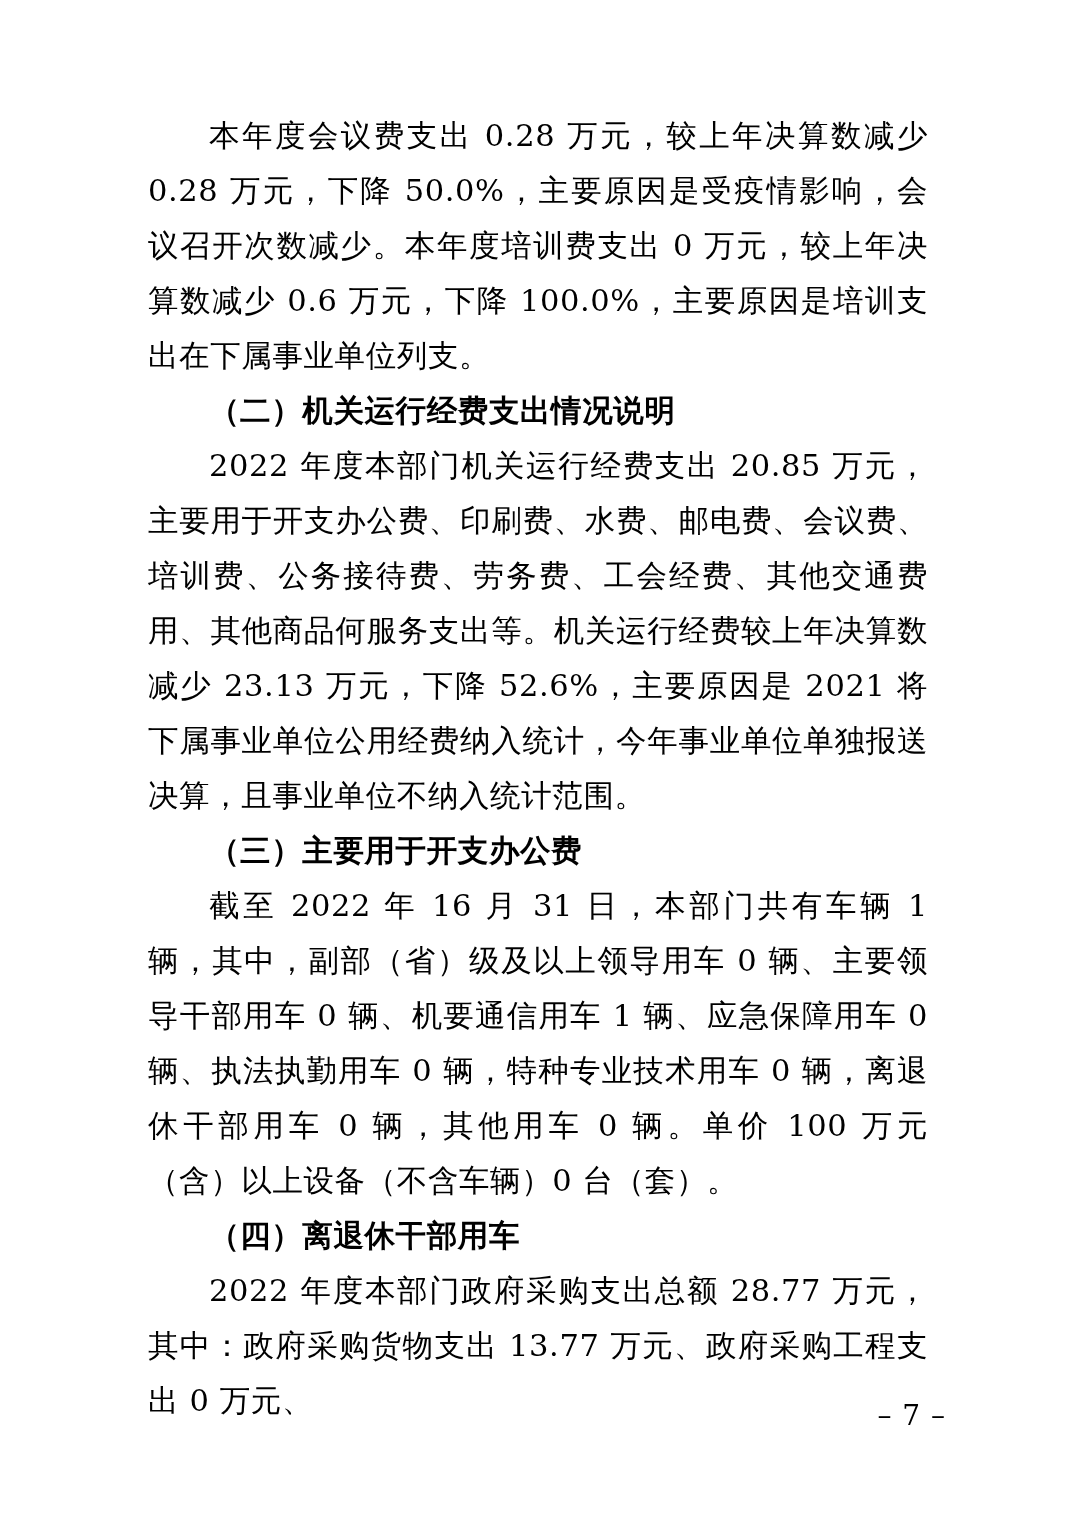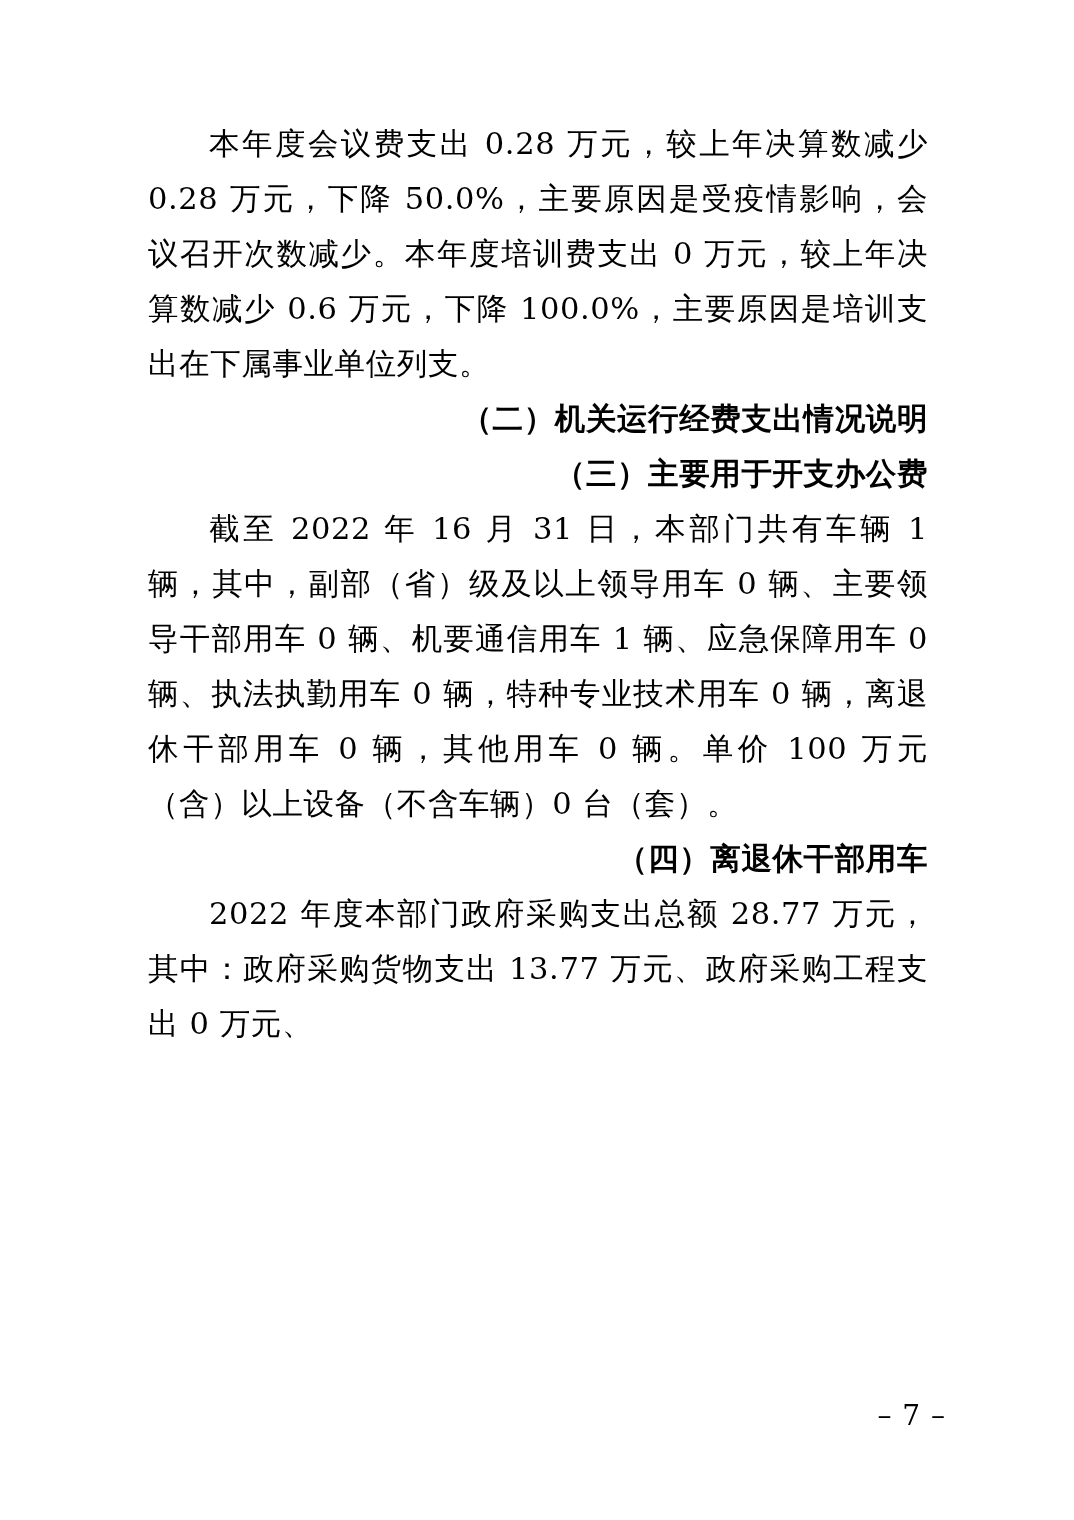--- a/index.html
+++ b/index.html
@@ -13,21 +13,21 @@
     height: 1520px;
     background: #ffffff;
     box-sizing: border-box;
     font-family: "DejaVu Serif", "Liberation Serif", serif;
     color: #000000;
     overflow: hidden;
   }
   .content {
     position: absolute;
     left: 148px;
-    top: 116px;
+    top: 108px;
     width: 780px;
   }
   p.body-text {
     margin: 0 0 0 0;
     font-size: 30.5px;
     line-height: 55px;
     text-align: justify;
     text-justify: inter-ideograph;
     text-indent: 61px;
     letter-spacing: 0.6px;
@@ -37,41 +37,41 @@
     margin: 0;
     font-size: 30.5px;
     line-height: 55px;
     text-indent: 61px;
     font-weight: 700;
     letter-spacing: 0.6px;
     font-family: "DejaVu Sans", "Liberation Sans", sans-serif;
   }
   .block {
     margin-bottom: 0px;
-    text-align: right;
   }
   .page-number {
     position: absolute;
     right: 128px;
     bottom: 88px;
     font-size: 28px;
     font-family: "DejaVu Serif", "Liberation Serif", serif;
     letter-spacing: 1px;
   }
 </style>
 </head>
 <body>
 
 <div class="page">
   <div class="content">
 
     <p class="body-text block">本年度会议费支出 0.28 万元，较上年决算数减少 0.28 万元，下降 50.0%，主要原因是受疫情影响，会议召开次数减少。本年度培训费支出 0 万元，较上年决算数减少 0.6 万元，下降 100.0%，主要原因是培训支出在下属事业单位列支。</p>
 
     <h2 class="heading block">（二）机关运行经费支出情况说明</h2>
 
+    <p class="body-text block">2022 年度本部门机关运行经费支出 20.85 万元，主要用于开支办公费、印刷费、水费、邮电费、会议费、培训费、公务接待费、劳务费、工会经费、其他交通费用、其他商品何服务支出等。机关运行经费较上年决算数减少 23.13 万元，下降 52.6%，主要原因是 2021 将下属事业单位公用经费纳入统计，今年事业单位单独报送决算，且事业单位不纳入统计范围。</p>
 
     <h2 class="heading block">（三）主要用于开支办公费</h2>
 
     <p class="body-text block">截至 2022 年 16 月 31 日，本部门共有车辆 1 辆，其中，副部（省）级及以上领导用车 0 辆、主要领导干部用车 0 辆、机要通信用车 1 辆、应急保障用车 0 辆、执法执勤用车 0 辆，特种专业技术用车 0 辆，离退休干部用车 0 辆，其他用车 0 辆。单价 100 万元（含）以上设备（不含车辆）0 台（套）。</p>
 
     <h2 class="heading block">（四）离退休干部用车</h2>
 
     <p class="body-text block">2022 年度本部门政府采购支出总额 28.77 万元，其中：政府采购货物支出 13.77 万元、政府采购工程支出 0 万元、</p>
 
   </div>

